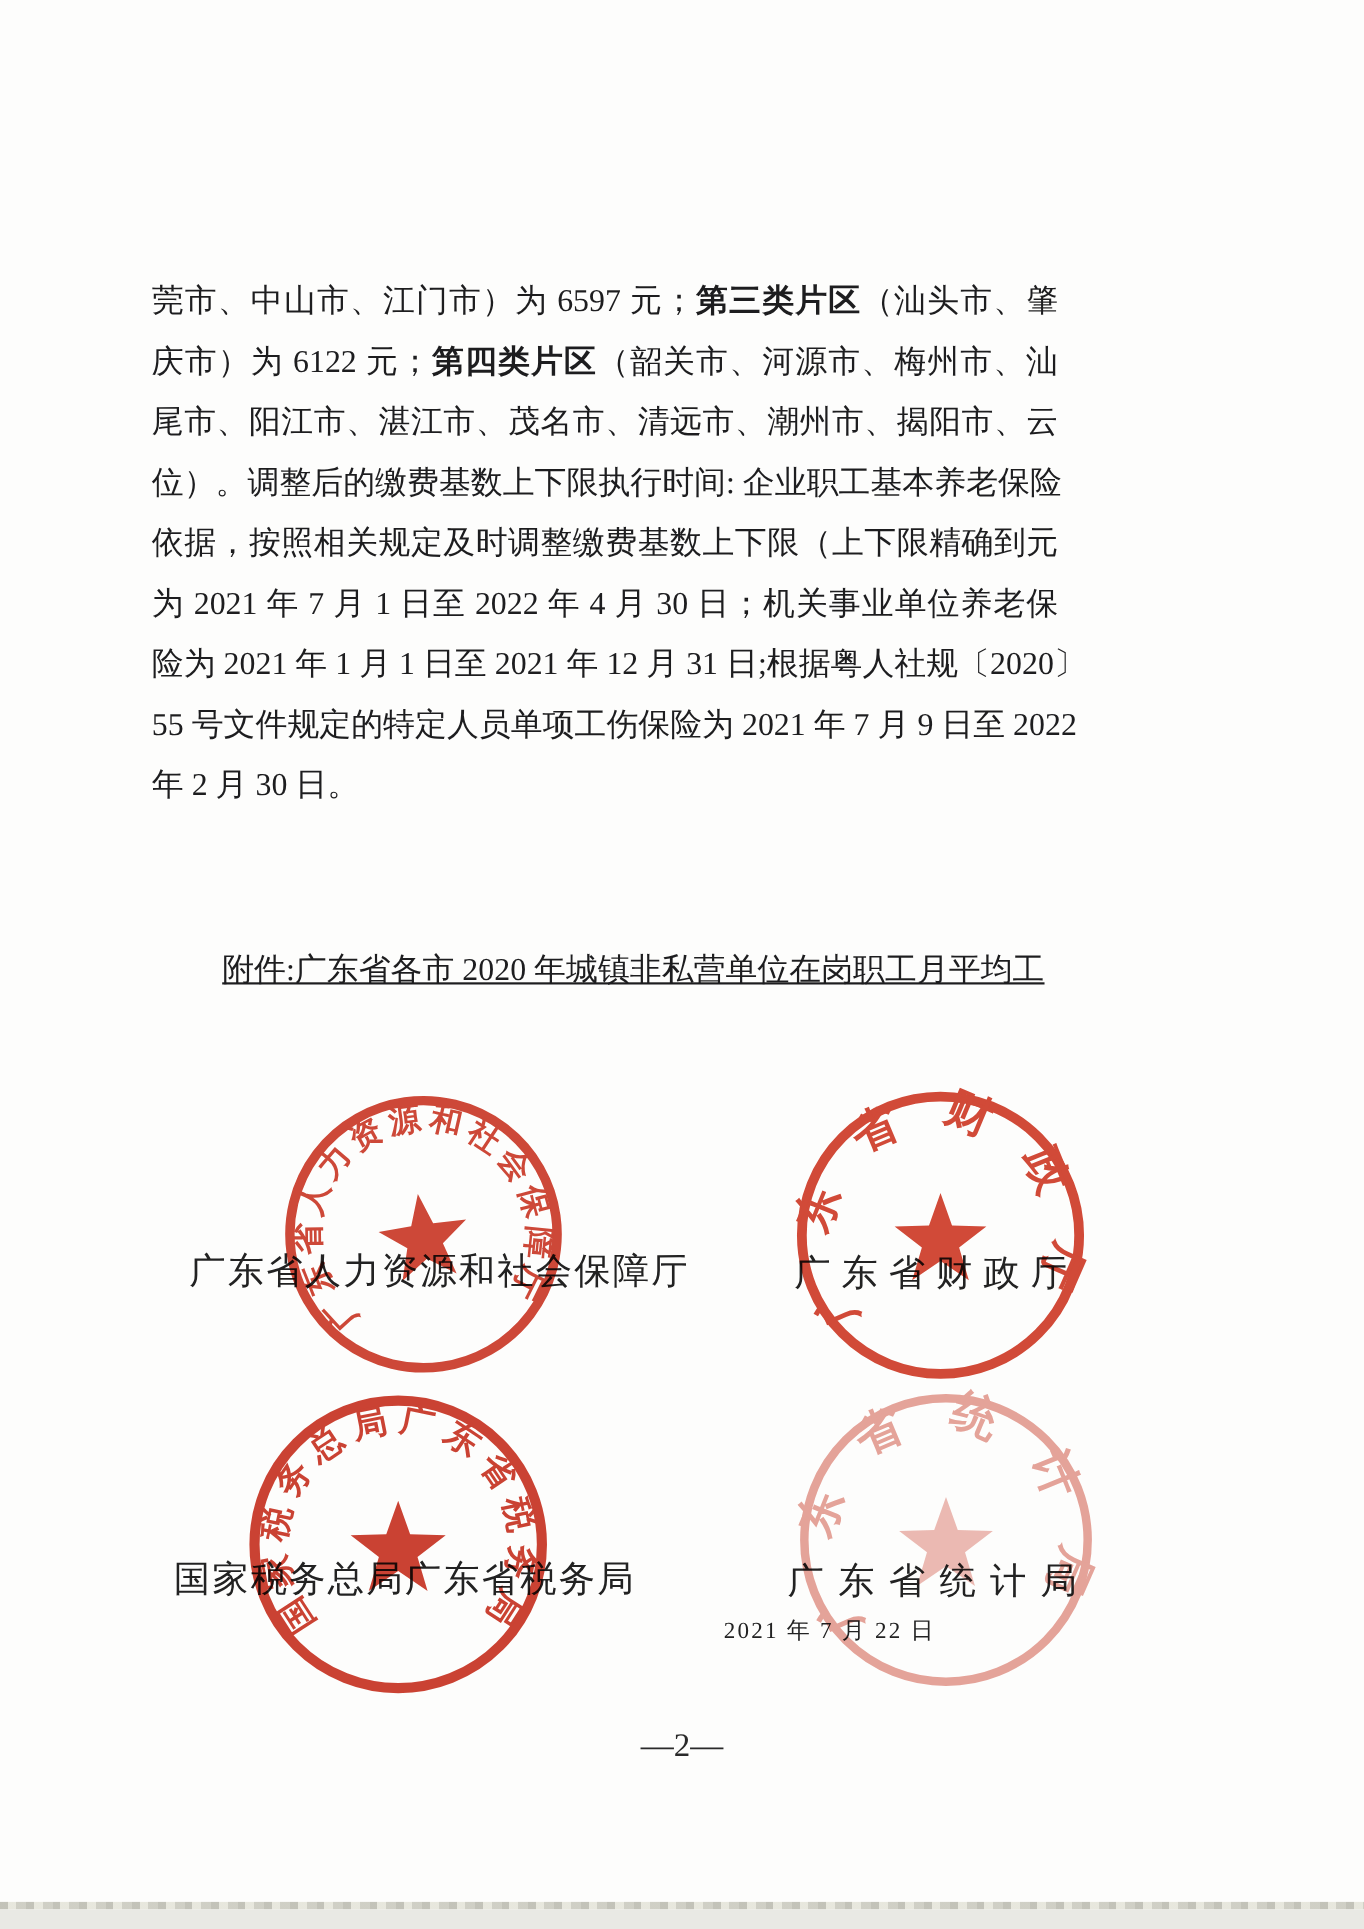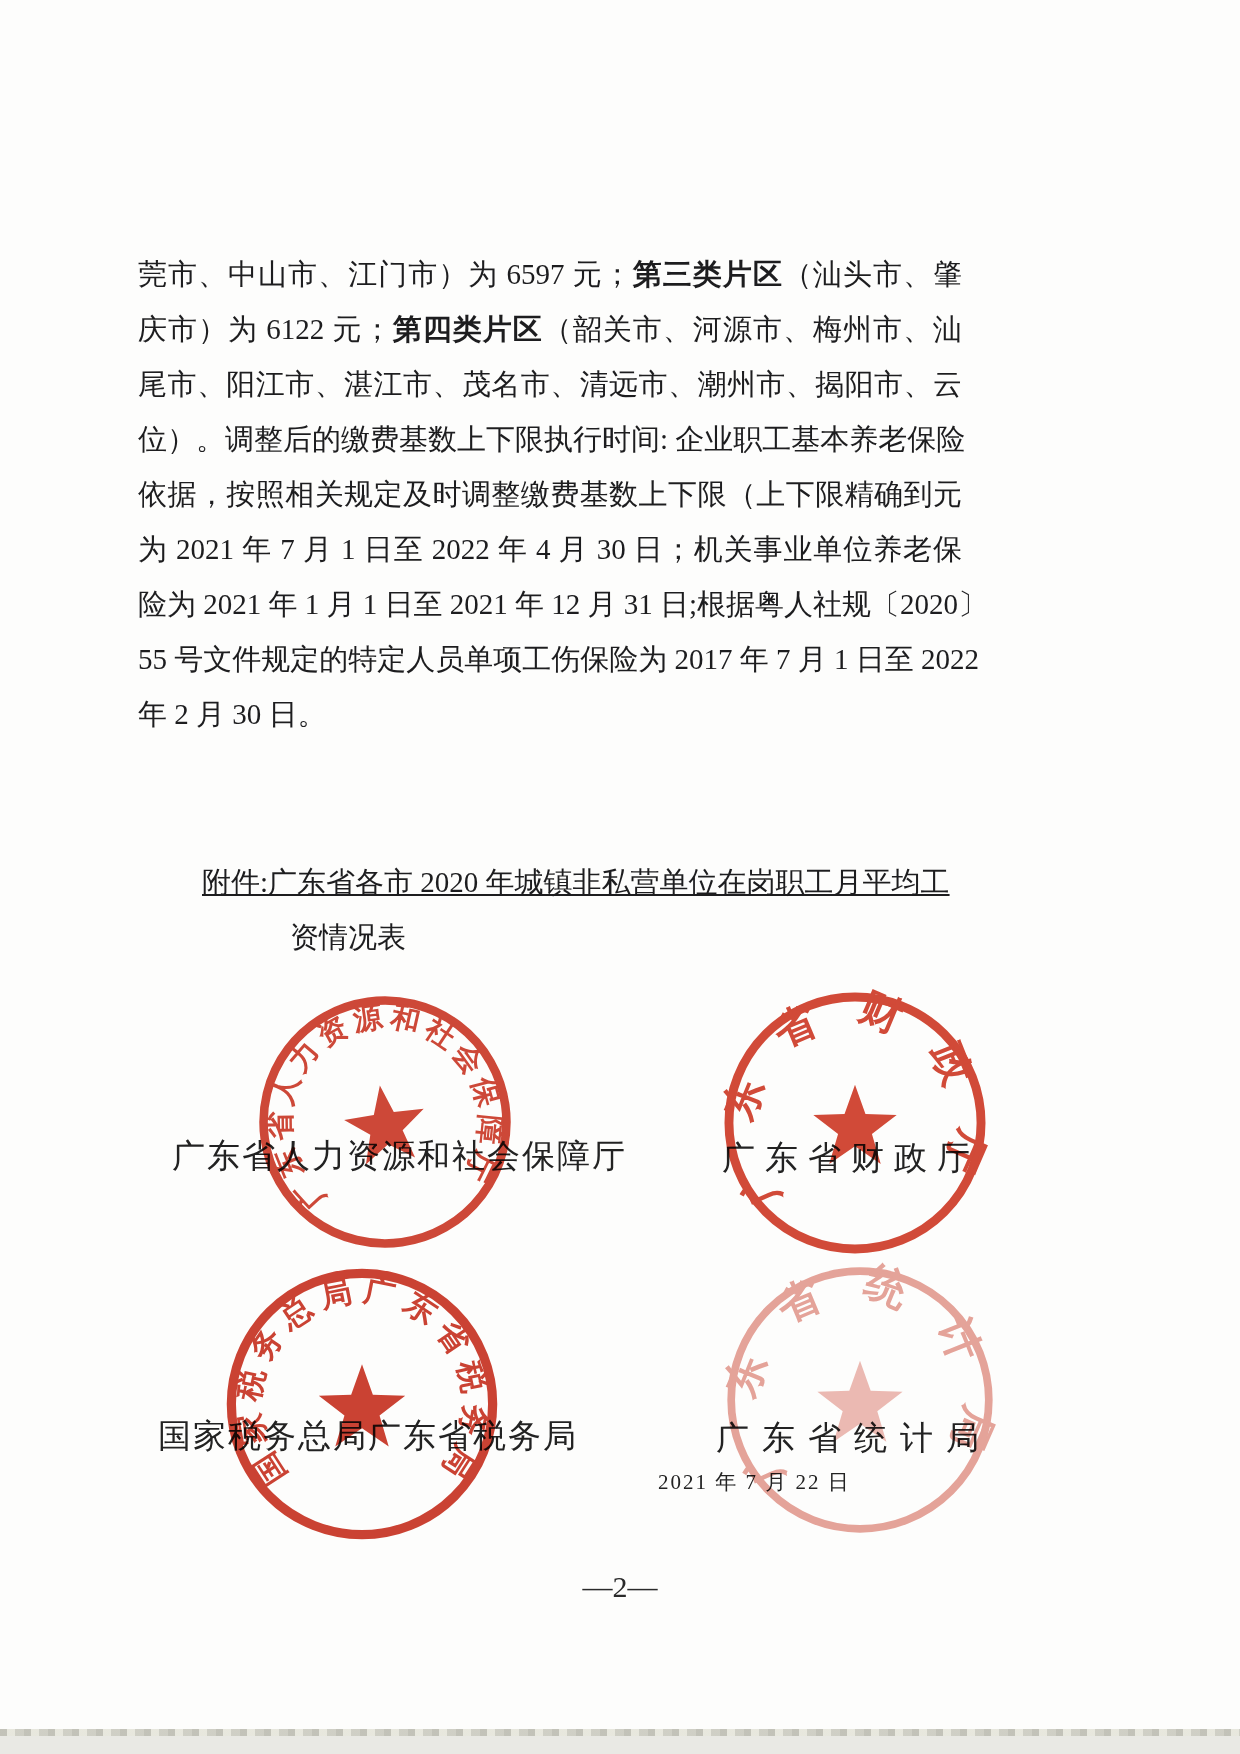--- a/index.html
+++ b/index.html
@@ -81,27 +81,26 @@
 <div class="page">
 
   <div class="body-text">
     <div class="line"><span>莞市、中山市、江门市）为 6597 元；</span><span class="bold">第三类片区</span><span>（汕头市、肇</span></div>
     <div class="line"><span>庆市）为 6122 元；</span><span class="bold">第四类片区</span><span>（韶关市、河源市、梅州市、汕</span></div>
     <div class="line"><span>尾市、阳江市、湛江市、茂名市、清远市、潮州市、揭阳市、云</span></div>
     <div class="line"><span>位）。调整后的缴费基数上下限执行时间: 企业职工基本养老保险</span></div>
     <div class="line"><span>依据，按照相关规定及时调整缴费基数上下限（上下限精确到元</span></div>
     <div class="line"><span>为 2021 年 7 月 1 日至 2022 年 4 月 30 日；机关事业单位养老保</span></div>
     <div class="line"><span>险为 2021 年 1 月 1 日至 2021 年 12 月 31 日;根据粤人社规〔2020〕</span></div>
-    <div class="line"><span>55 号文件规定的特定人员单项工伤保险为 2017 年 7 月 1 日至 2022</span></div>
+    <div class="line"><span>55 号文件规定的特定人员单项工伤保险为 2021 年 7 月 9 日至 2022</span></div>
     <div class="line last"><span>年 2 月 30 日。</span></div>
   </div>
 
   <div class="attachment">
     <div class="a-line a1">附件:广东省各市 2020 年城镇非私营单位在岗职工月平均工</div>
-    <div class="a-line a2">资情况表</div>
   </div>
 
   <div class="sig tight sig-r1l">广东省人力资源和社会保障厅</div>
   <div class="sig wide1 sig-r1r">广东省财政厅</div>
   <div class="sig tight sig-r2l">国家税务总局广东省税务局</div>
   <div class="sig wide2 sig-r2r">广东省统计局</div>
   <div class="sig sig-date">2021 年 7 月 22 日</div>
 
   <svg class="seal seal-hr" viewBox="0 0 200 200">
     <circle cx="100" cy="100" r="92" fill="none" stroke-width="6.5" stroke="#cc3a28"></circle>

